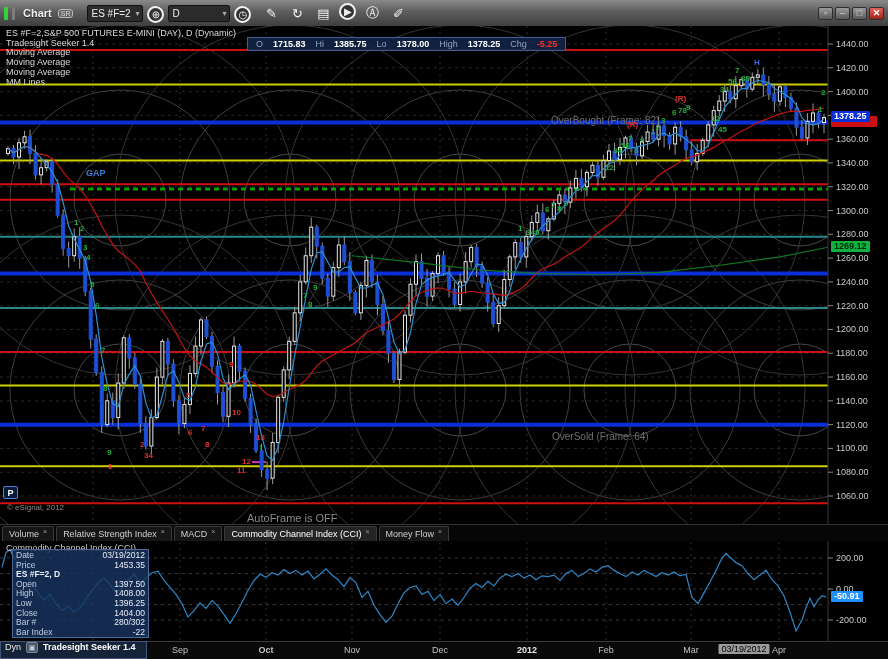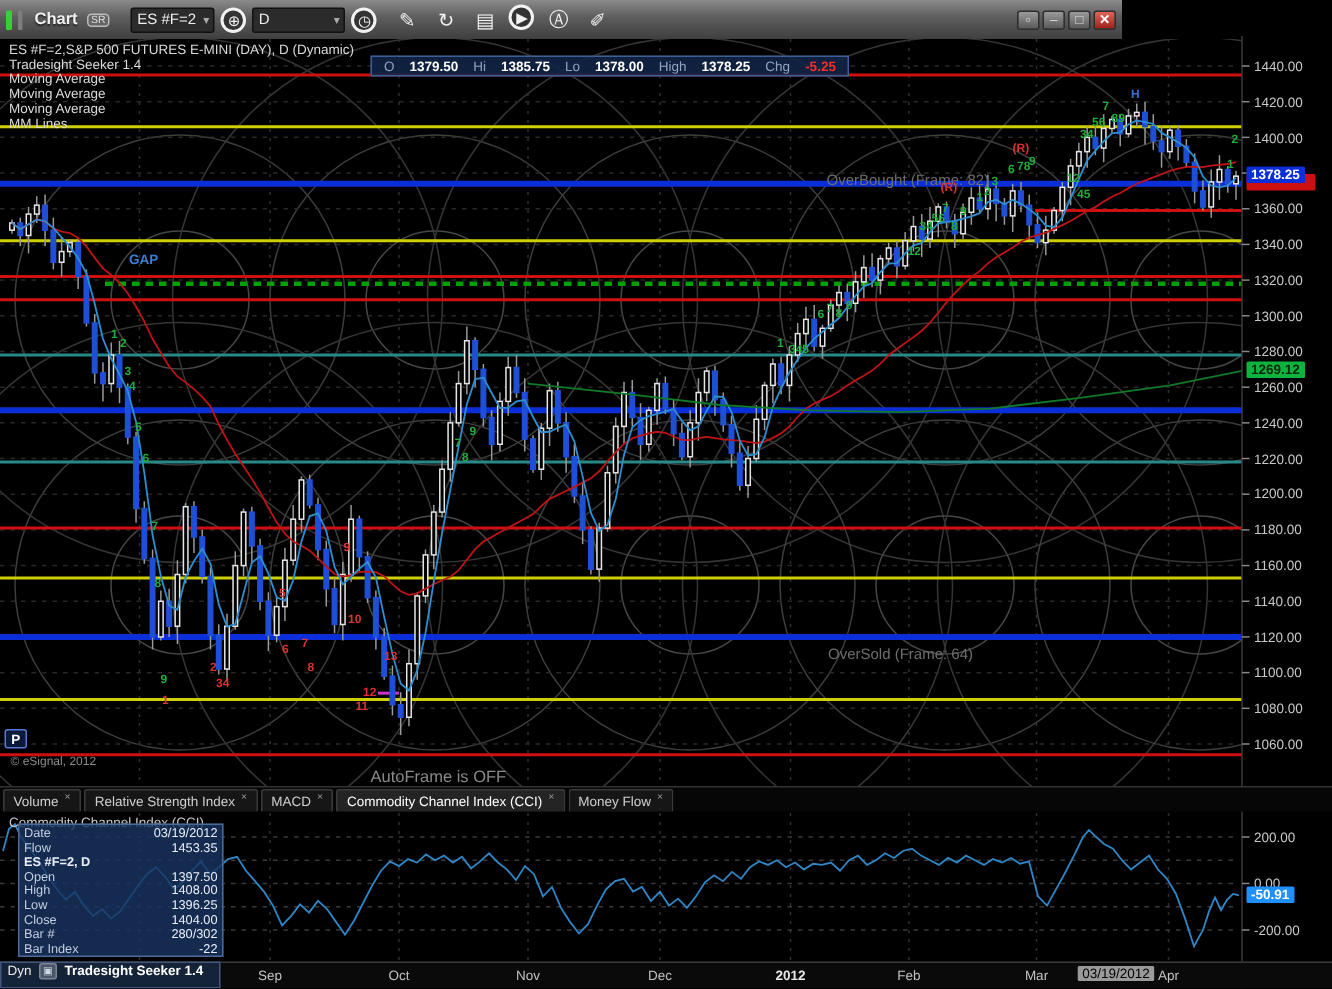--- a/index.html
+++ b/index.html
@@ -1,19 +1,19 @@
 <!DOCTYPE html>
 <html><head>
 <meta charset="utf-8">
 <style>
   html,body{margin:0;padding:0;background:#000;}
   *{box-sizing:border-box;font-family:"Liberation Sans",sans-serif;}
   .window{position:relative;width:888px;height:659px;background:#000;overflow:hidden;}
   
-  .titlebar{position:absolute;left:0;top:0;width:748px;height:26px;
+  .titlebar{position:absolute;left:0;top:0;width:888px;height:26px;
     background:linear-gradient(#8a8a8a,#5d5d5d 45%,#3f3f3f);display:flex;align-items:center;gap:4px;padding:0 4px;z-index:9;}
   .ind{width:4px;height:13px;border-radius:1px;display:inline-block;}
   .ind.a{background:#35d13a;}
   .ind.b{background:#7d7d7d;width:3px;}
   .app-title{color:#f0f0f0;font-weight:bold;font-size:11px;margin:0 2px 0 4px;text-shadow:0 1px 1px #222;}
   .badge{font-size:7px;color:#ddd;border:1px solid #bbb;border-radius:3px;padding:0 2px;background:#666;margin-right:10px;}
   .combo{display:flex;align-items:center;justify-content:space-between;background:#2b2b2b;border:1px solid #111;
     border-radius:2px;color:#eee;font-size:10px;height:17px;padding:0 3px;width:56px;}
   .combo.wide{width:62px;}
   .combo .caret{color:#aaa;font-size:8px;margin-left:3px;}
@@ -527,21 +527,21 @@
     </svg>
   <div id="overlay">
       <div class="legend-line ovl" style="left: 6px; top: 28px;">ES #F=2,S&amp;P 500 FUTURES E-MINI (DAY), D (Dynamic)</div>
       <div class="legend-line ovl" style="left: 6px; top: 37.7px;">Tradesight Seeker 1.4</div>
       <div class="legend-line ovl" style="left: 6px; top: 47.4px;">Moving Average</div>
       <div class="legend-line ovl" style="left: 6px; top: 57.1px;">Moving Average</div>
       <div class="legend-line ovl" style="left: 6px; top: 66.8px;">Moving Average</div>
       <div class="legend-line ovl" style="left: 6px; top: 76.5px;">MM Lines</div>
       <div class="ohlcbar ovl" style="left: 247px; top: 37px;">
         <span class="lb">O</span>
-        <span class="vl">1379.50</span>
+        <span class="vl">1715.83</span>
         <span class="lb">Hi</span>
         <span class="vl">1385.75</span>
         <span class="lb">Lo</span>
         <span class="vl">1378.00</span>
         <span class="lb">High</span>
         <span class="vl">1378.25</span>
         <span class="lb">Chg</span>
         <span class="vl neg">-5.25</span>
       </div>
       <div class="frametxt ovl" style="left: 551px; top: 115px;">OverBought (Frame: 82)</div>
@@ -651,21 +651,21 @@
         <span>Commodity Channel Index (CCI)</span>
         <span class="x">×</span>
       </div>
       <div class="tab">
         <span>Money Flow</span>
         <span class="x">×</span>
       </div>
     </div>
   <div class="xaxis" id="xaxis-row">
       <span class="xtick" style="left: 180px;">Sep</span>
-      <span class="xtick" style="left: 266px;">Oct</span>
+      <span class="xtick" style="left: 266px; font-weight: bold;">Oct</span>
       <span class="xtick" style="left: 352px;">Nov</span>
       <span class="xtick" style="left: 440px;">Dec</span>
       <span class="xtick year" style="left: 527px;">2012</span>
       <span class="xtick" style="left: 606px;">Feb</span>
       <span class="xtick" style="left: 691px;">Mar</span>
       <span class="xtick" style="left: 779px;">Apr</span>
       <span class="xdate" style="left: 744px;">03/19/2012</span>
     </div>
 
   <div class="statusbar">
@@ -673,21 +673,21 @@
     <span class="ic">▣</span>
     <span class="nm">Tradesight Seeker 1.4</span>
   </div>
 
   <div class="ttip" id="ttip">
       <div class="row">
         <span class="l">Date</span>
         <span class="v">03/19/2012</span>
       </div>
       <div class="row">
-        <span class="l">Flow</span>
+        <span class="l">Price</span>
         <span class="v">1453.35</span>
       </div>
       <div class="hd">ES #F=2, D</div>
       <div class="row">
         <span class="l">Open</span>
         <span class="v">1397.50</span>
       </div>
       <div class="row">
         <span class="l">High</span>
         <span class="v">1408.00</span>

